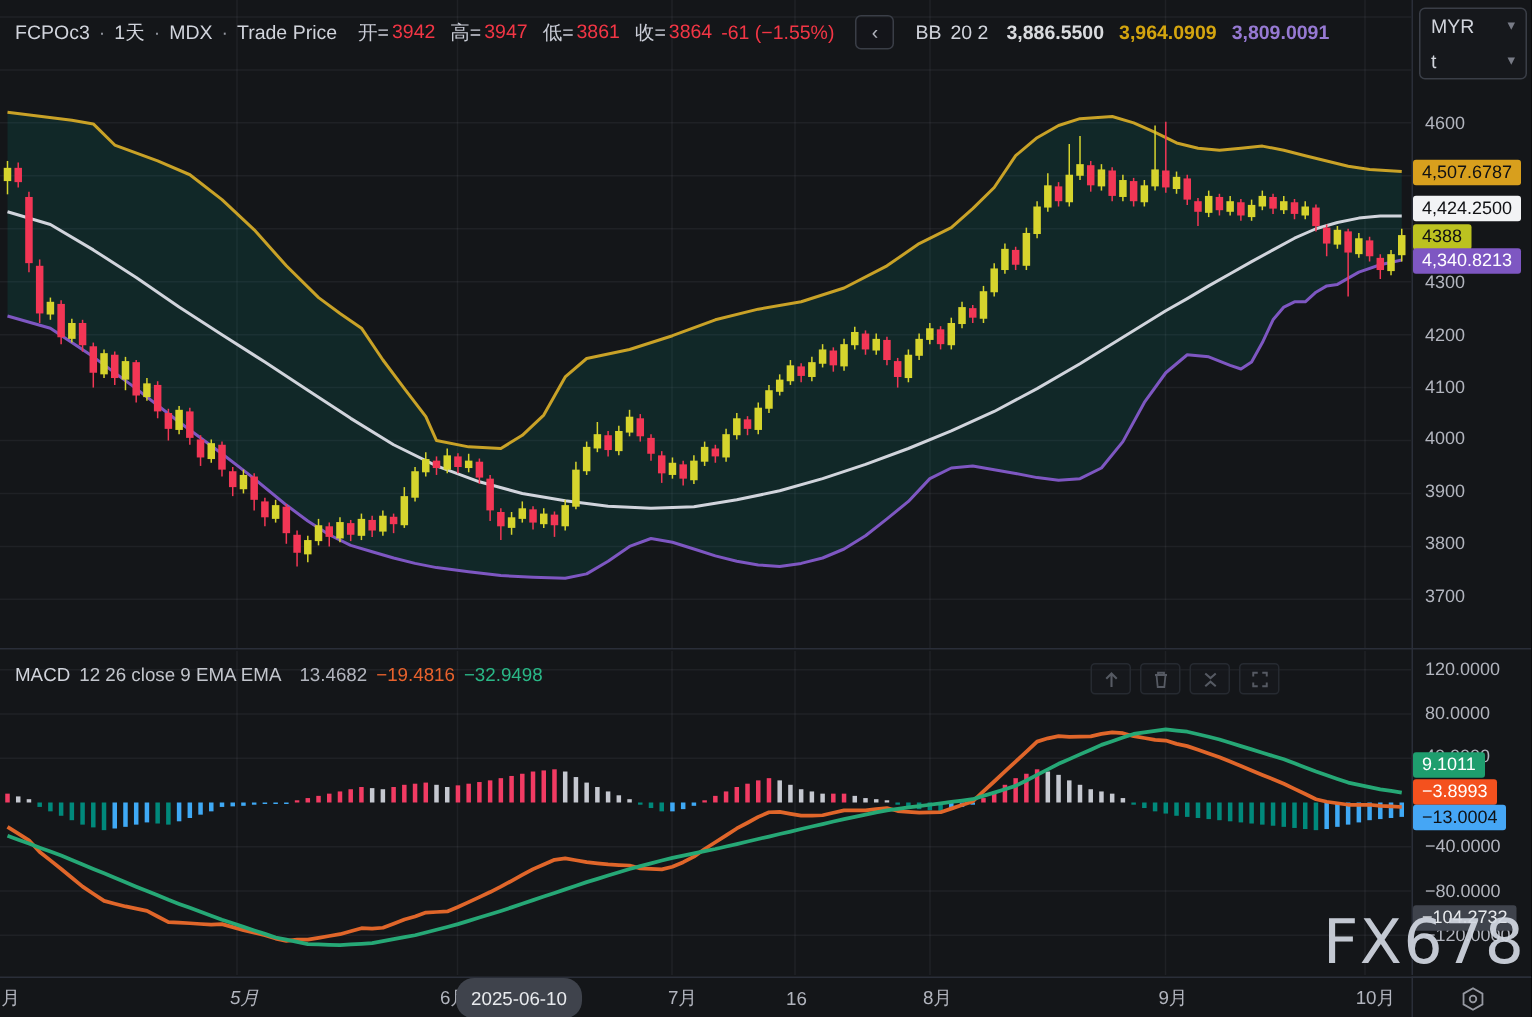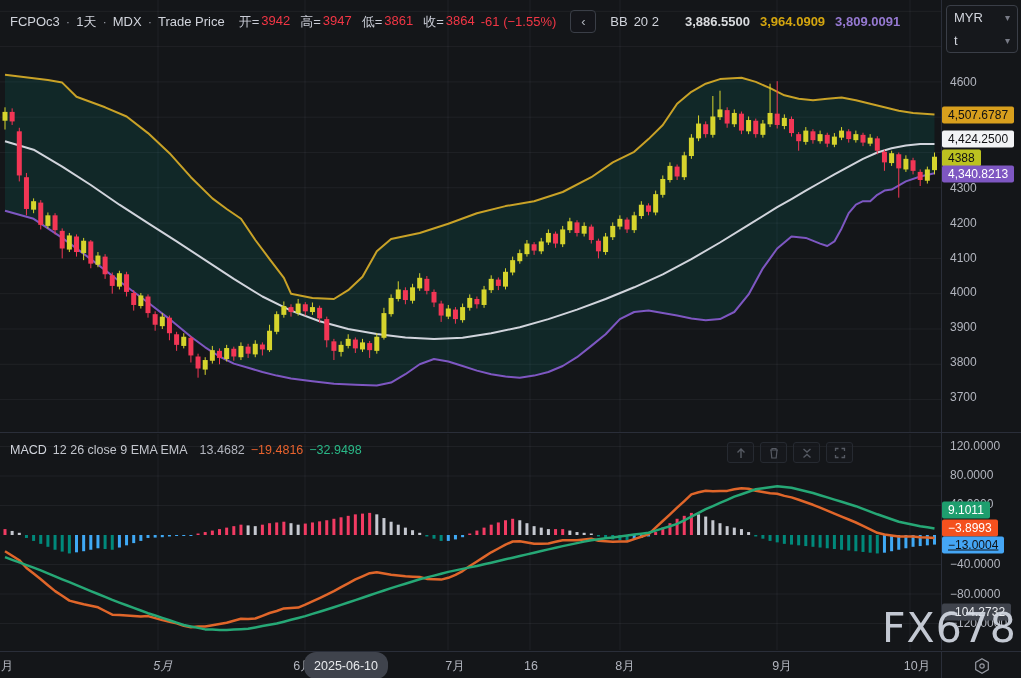--- a/index.html
+++ b/index.html
@@ -364,21 +364,21 @@
           <span class="val-red">3947</span>
           <span class="ohlc-lab">低=</span>
           <span class="val-red">3861</span>
           <span class="ohlc-lab">收=</span>
           <span class="val-red">3864</span>
         </span>
       <span class="val-red">-61 (−1.55%)</span>
       <span class="collapse-btn">‹</span>
       <span>BB</span>
       <span>20 2</span>
-      <span id="bb-vals-slot" style="display:flex;gap:10px;margin-left:20px;font-weight:bold;">
+      <span id="bb-vals-slot" style="display:flex;gap:10px;margin-left:6px;font-weight:bold;">
           <span style="color: rgb(217, 219, 222); font-weight: 600;">3,886.5500</span>
           <span style="color: rgb(212, 165, 15); font-weight: 600;">3,964.0909</span>
           <span style="color: rgb(150, 121, 210); font-weight: 600;">3,809.0091</span>
         </span>
     </div>
   </div>
 
   <div class="sep-h" style="top:432px;"></div>
 
   <div class="pane" style="top:434px;">
@@ -579,21 +579,21 @@
       <div class="tickR" style="top: 504px;">40.0000</div>
       <div class="tickR" style="top: 564px;">−40.0000</div>
       <div class="tickR" style="top: 594px;">−80.0000</div>
       <div class="tickR" style="top: 623px;">−120.0000</div>
       <div class="chip" style="top: 115px; background: rgb(216, 159, 29); color: rgb(16, 17, 20);">4,507.6787</div>
       <div class="chip" style="top: 139px; background: rgb(242, 243, 245); color: rgb(16, 17, 20);">4,424.2500</div>
       <div class="chip" style="top: 158px; background: rgb(188, 194, 32); color: rgb(16, 17, 20);">4388</div>
       <div class="chip" style="top: 174px; background: rgb(126, 87, 194); color: rgb(255, 255, 255);">4,340.8213</div>
       <div class="chip" style="top: 510px; background: rgb(30, 158, 110); color: rgb(255, 255, 255);">9.1011</div>
       <div class="chip" style="top: 528px; background: rgb(244, 81, 30); color: rgb(255, 255, 255);">−3.8993</div>
-      <div class="chip" style="top: 545px; background: rgb(69, 166, 245); color: rgb(16, 17, 20); text-decoration: underline;">−13.0004</div>
+      <div class="chip" style="top: 545px; background: rgb(69, 166, 245); color: rgb(16, 17, 20);">−13.0004</div>
       <div class="chip" style="top: 612px; background: rgb(63, 67, 76); color: rgb(232, 234, 237);">−104.2732</div>
     </div>
 
   <div class="cur-box">
     <div class="cur-row">
       <span>MYR</span>
       <span class="chev">▾</span>
     </div>
     <div class="cur-row">
       <span>t</span>

